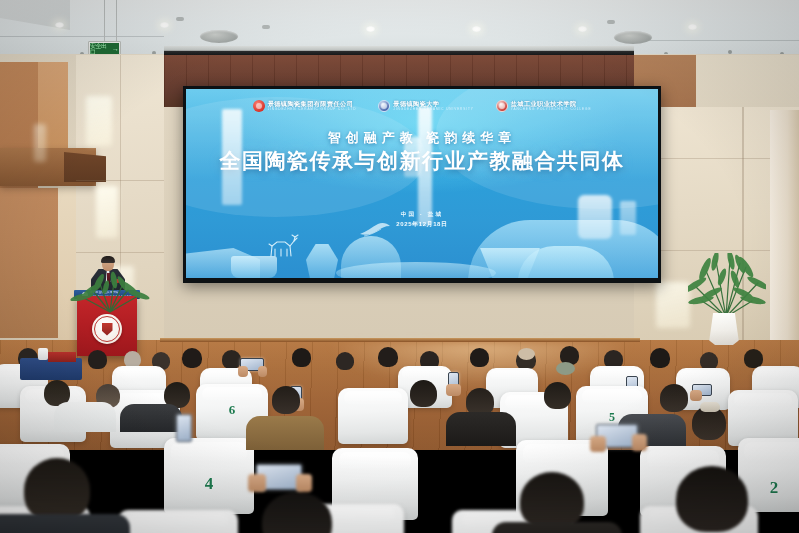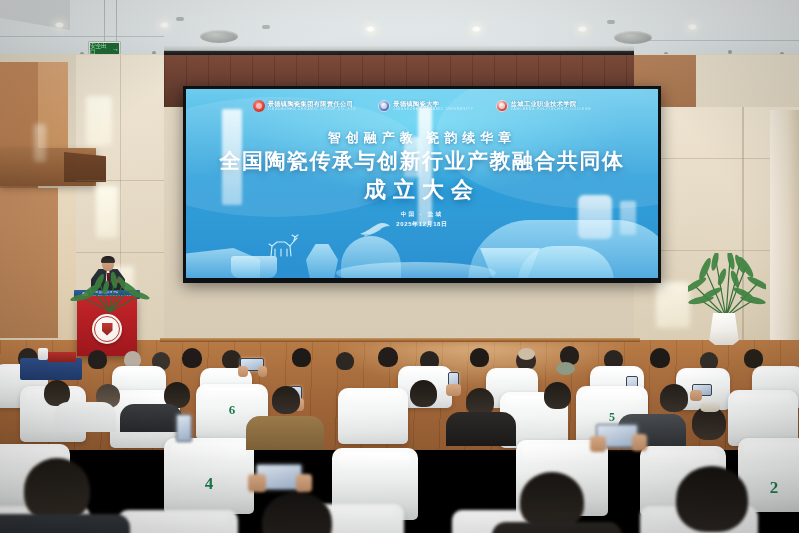--- a/index.html
+++ b/index.html
@@ -494,21 +494,20 @@
             </span>
           <span class="logo-txt">
             <span class="logo-cn">盐城工业职业技术学院</span>
             <span class="logo-en">YANCHENG POLYTECHNIC COLLEGE</span>
           </span>
         </div>
       </div>
 
       <div class="scr-sub">智创融产教  瓷韵续华章</div>
       <div class="scr-main">全国陶瓷传承与创新行业产教融合共同体</div>
-      <div class="scr-main3">成立大会</div>
       <div class="scr-place">中国 · 盐城</div>
       <div class="scr-date">2025年12月18日</div>
 
       <div class="hill-r"></div>
       <div class="hill-r2"></div>
       <div class="plate"></div>
       <div class="cup"></div>
       <div class="jar"></div>
       <div class="arc"></div>
       <div class="bowl"></div>

